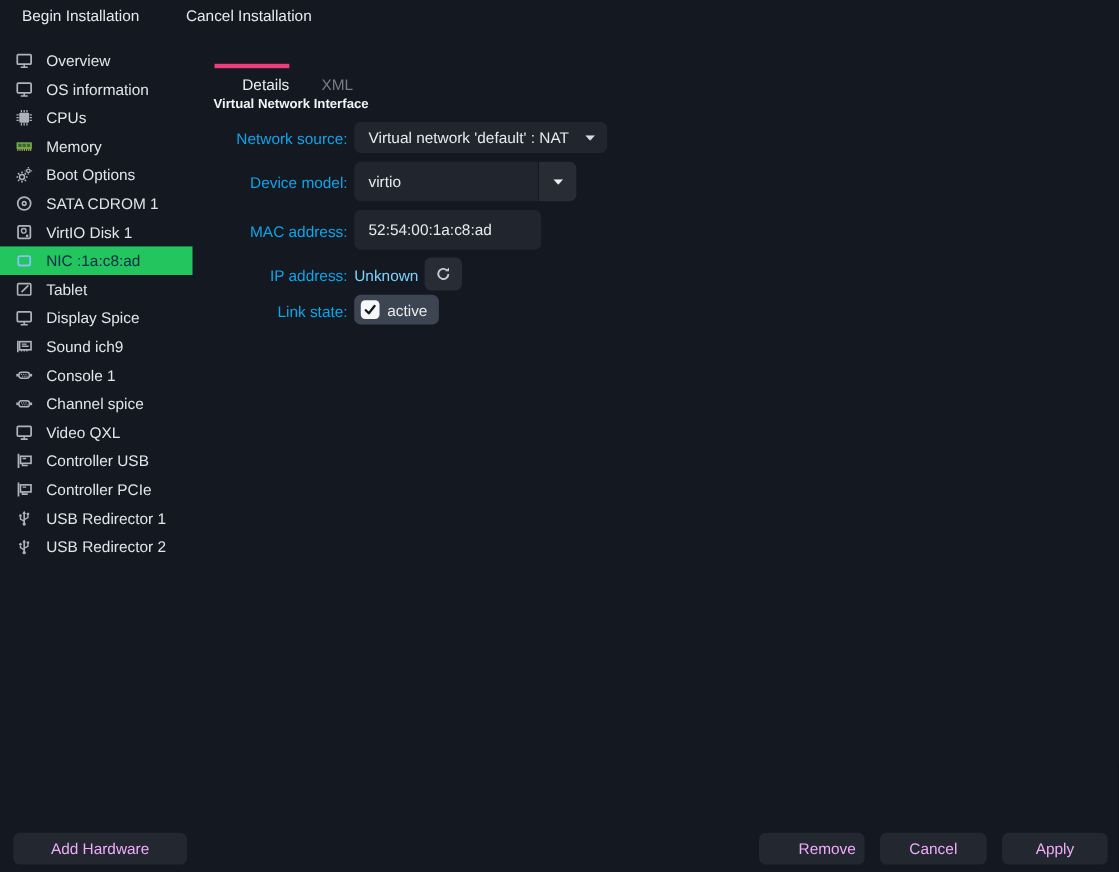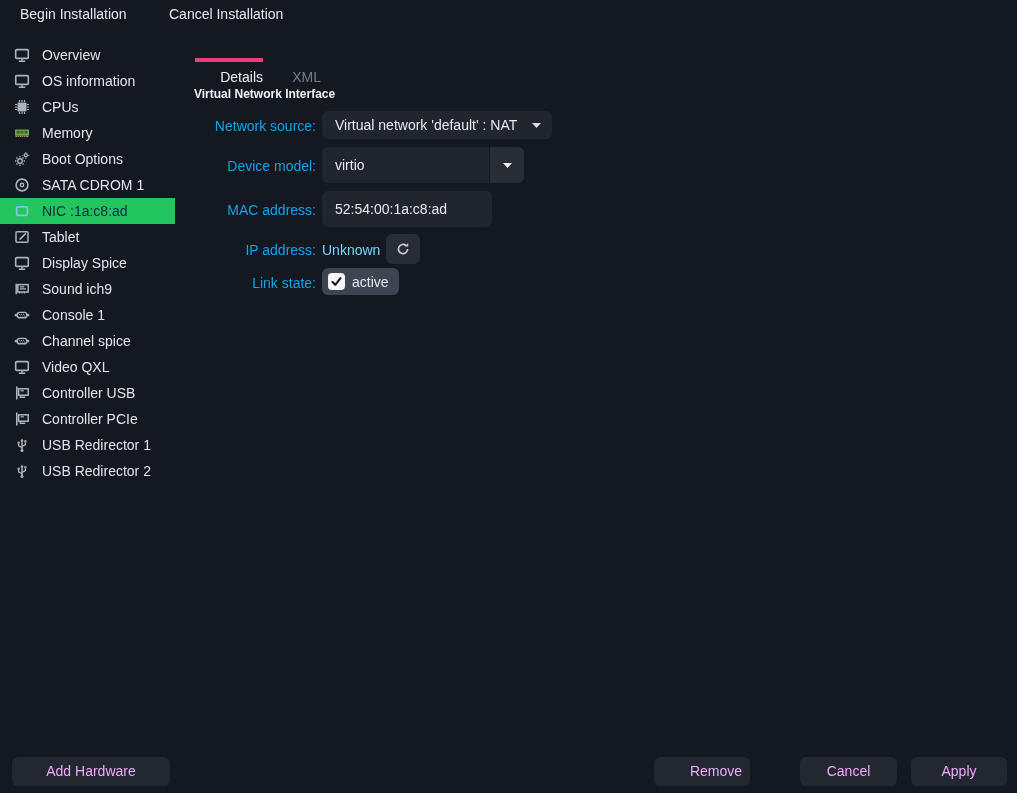--- a/index.html
+++ b/index.html
@@ -79,21 +79,21 @@
     display:flex; align-items:center; justify-content:center; flex:none;
   }
   .link-box .lbl { color:#e8eaed; }
   
   .btn {
     position:absolute; top:757px; height:29px; line-height:29px;
     background:#23272f; border-radius:6px; text-align:center;
     color:#f0abfc; cursor:default;
   }
   .btn-add    { left:12px;  width:158px; }
-  .btn-remove { left:654px; width:96px;padding-left:28px; }
+  .btn-remove { left:690px; width:96px;padding-left:28px; }
   .btn-cancel { left:800px; width:97px; }
   .btn-apply  { left:911px; width:96px; }
 </style>
 </head>
 <body>
 
 <div class="app">
 
   <div class="toolbar-btn" style="left:8px">Begin Installation</div>
   <div class="toolbar-btn" style="left:157px">Cancel Installation</div>
@@ -154,20 +154,30 @@
         <span class="lbl">Boot Options</span>
       </div>
       <div class="side-row">
         <span class="icon">
           <svg width="16" height="16" viewBox="0 0 16 16">
             <circle cx="8" cy="8" r="5.9" stroke="currentColor" fill="none" stroke-width="1.6"></circle>
             <circle cx="8" cy="8" r="1.7" stroke="currentColor" fill="none" stroke-width="1.4"></circle>
           </svg>
         </span>
         <span class="lbl">SATA CDROM 1</span>
+      </div>
+      <div class="side-row">
+        <span class="icon">
+          <svg width="16" height="16" viewBox="0 0 16 16">
+            <rect x="2.4" y="2.4" width="11.2" height="11.2" rx="1.2" stroke="currentColor" fill="none" stroke-width="1.6"></rect>
+            <circle cx="7.6" cy="6.8" r="2.1" stroke="currentColor" fill="none" stroke-width="1.3"></circle>
+            <rect x="9.6" y="10.4" width="2.1" height="2.1" fill="currentColor"></rect>
+          </svg>
+        </span>
+        <span class="lbl">VirtIO Disk 1</span>
       </div>
       <div class="side-row selected">
         <span class="icon">
           <svg width="16" height="16" viewBox="0 0 16 16">
             <rect x="2.6" y="3.8" width="10.8" height="8.6" rx="1.6" stroke="currentColor" fill="none" stroke-width="1.7"></rect>
           </svg>
         </span>
         <span class="lbl">NIC :1a:c8:ad</span>
       </div>
       <div class="side-row">

